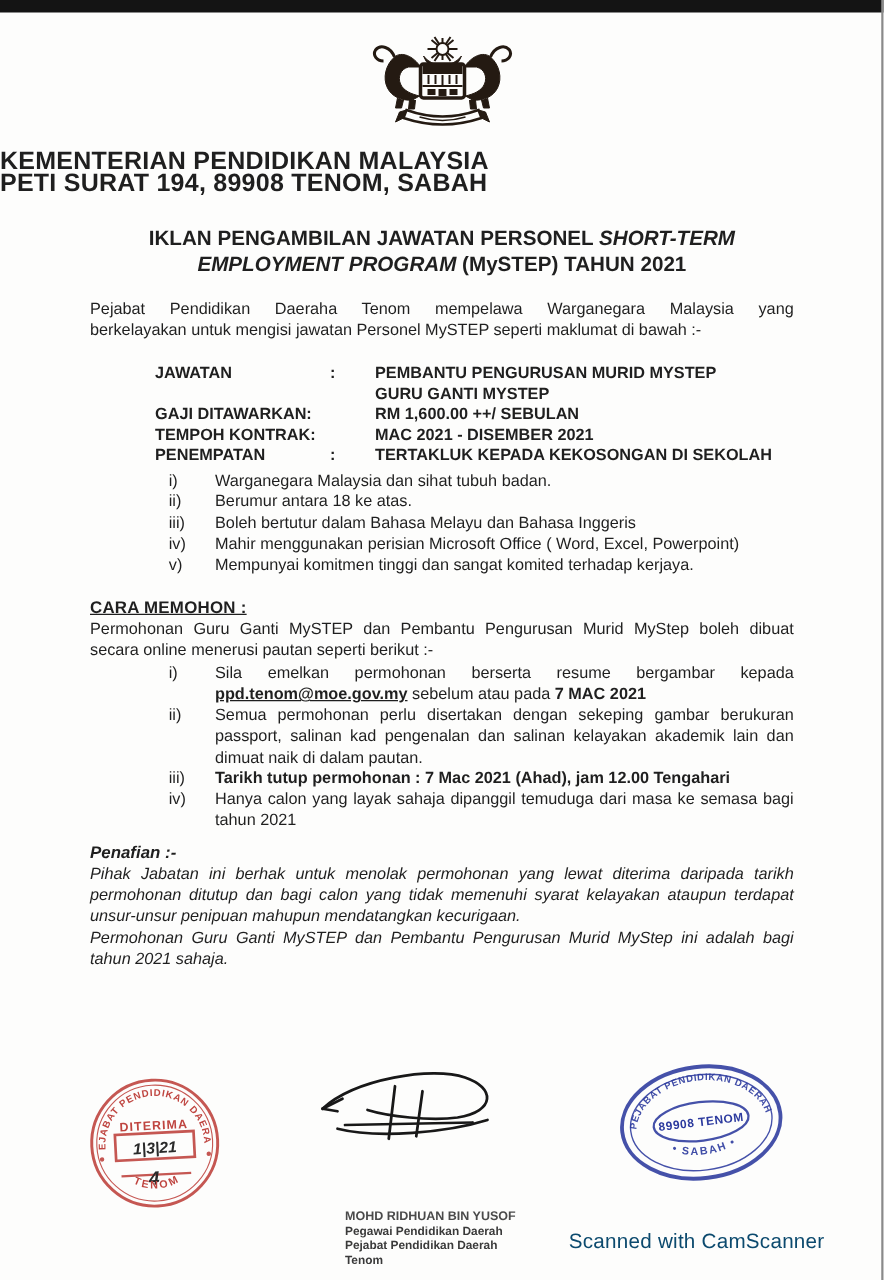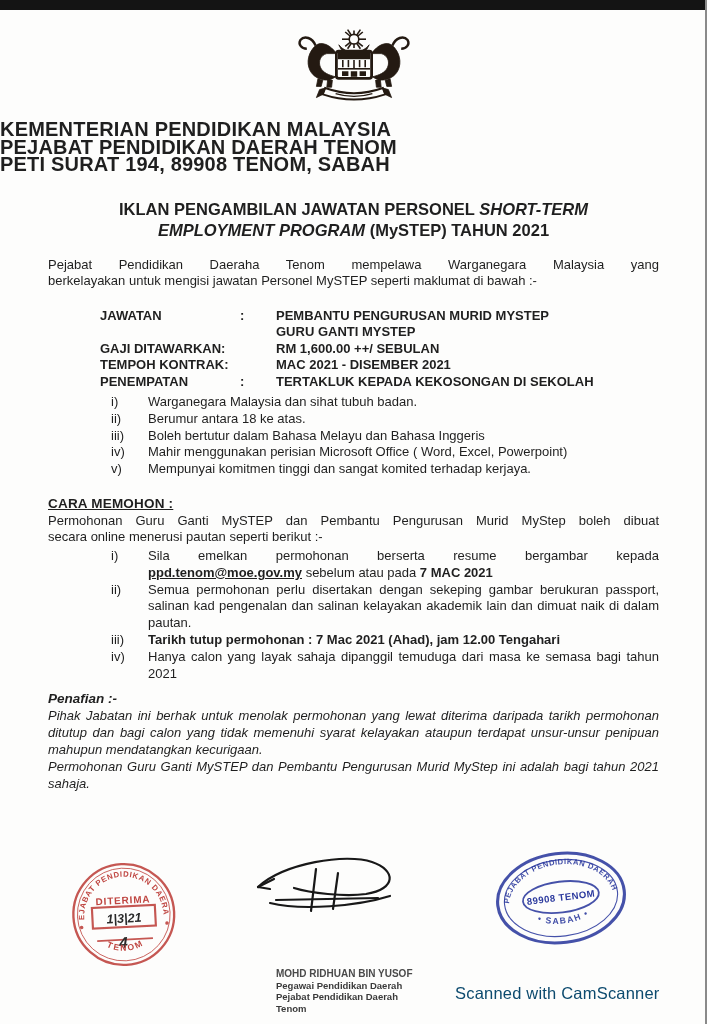--- a/index.html
+++ b/index.html
@@ -11,21 +11,21 @@
   .topbar{position:absolute;top:0;left:0;width:707px;height:10px;background:#141414;}
   .rightedge{position:absolute;top:0;right:0;width:2px;height:1024px;background:#8a8a8a;}
 
   .crest{display:block;margin:26px auto 0;}
 
   .hdr{margin-top:3px;font-weight:bold;font-size:20px;line-height:17.5px;letter-spacing:.2px;}
 
   .title{margin-top:25px;text-align:center;font-weight:bold;font-size:16.5px;line-height:21px;}
   .title .it{font-style:italic;text-align:center;}
 
-  .content{padding:0 48px;}
+  .content{padding:0 72px;}
   .body-txt{font-size:13px;line-height:16.5px;}
   .just{text-align:justify;}
   .just-force{text-align:justify;text-align-last:justify;}
 
   .intro{margin-top:16px;}
 
   .details{margin-top:18px;margin-left:52px;font-weight:bold;font-size:13px;line-height:16.5px;}
   .drow{display:grid;grid-template-columns:140px 36px auto;}
 
   .sec-head{margin-top:18px;font-weight:bold;font-size:13.5px;text-decoration:underline;letter-spacing:.2px;}
@@ -91,21 +91,20 @@
       <use href="#tiger" transform="translate(150,0) scale(-1,1)"></use>
 
       <path d="M 36,84 Q 75,97 114,84 L 111,76 Q 75,89 39,76 Z" fill="none" stroke-width="2.5"></path>
       <path d="M 36,84 L 28,88 L 32,78 L 39,76 Z M 114,84 L 122,88 L 118,78 L 111,76 Z" stroke-width="1"></path>
       <path d="M 52,83 Q 75,90 98,83" fill="none" stroke-width="1.5"></path>
     </g>
   </svg>
 
   <div class="hdr">
     <div>KEMENTERIAN PENDIDIKAN MALAYSIA</div>
-    <div>PEJABAT PENDIDIKAN DAERAH TENOM</div>
     <div>PETI SURAT 194, 89908 TENOM, SABAH</div>
   </div>
 
   <div class="title">
     <div>
       <span>IKLAN PENGAMBILAN JAWATAN PERSONEL </span><span class="it">SHORT-TERM</span>
     </div>
     <div>
       <span class="it">EMPLOYMENT PROGRAM</span><span> (MySTEP) TAHUN 2021</span>
     </div>

